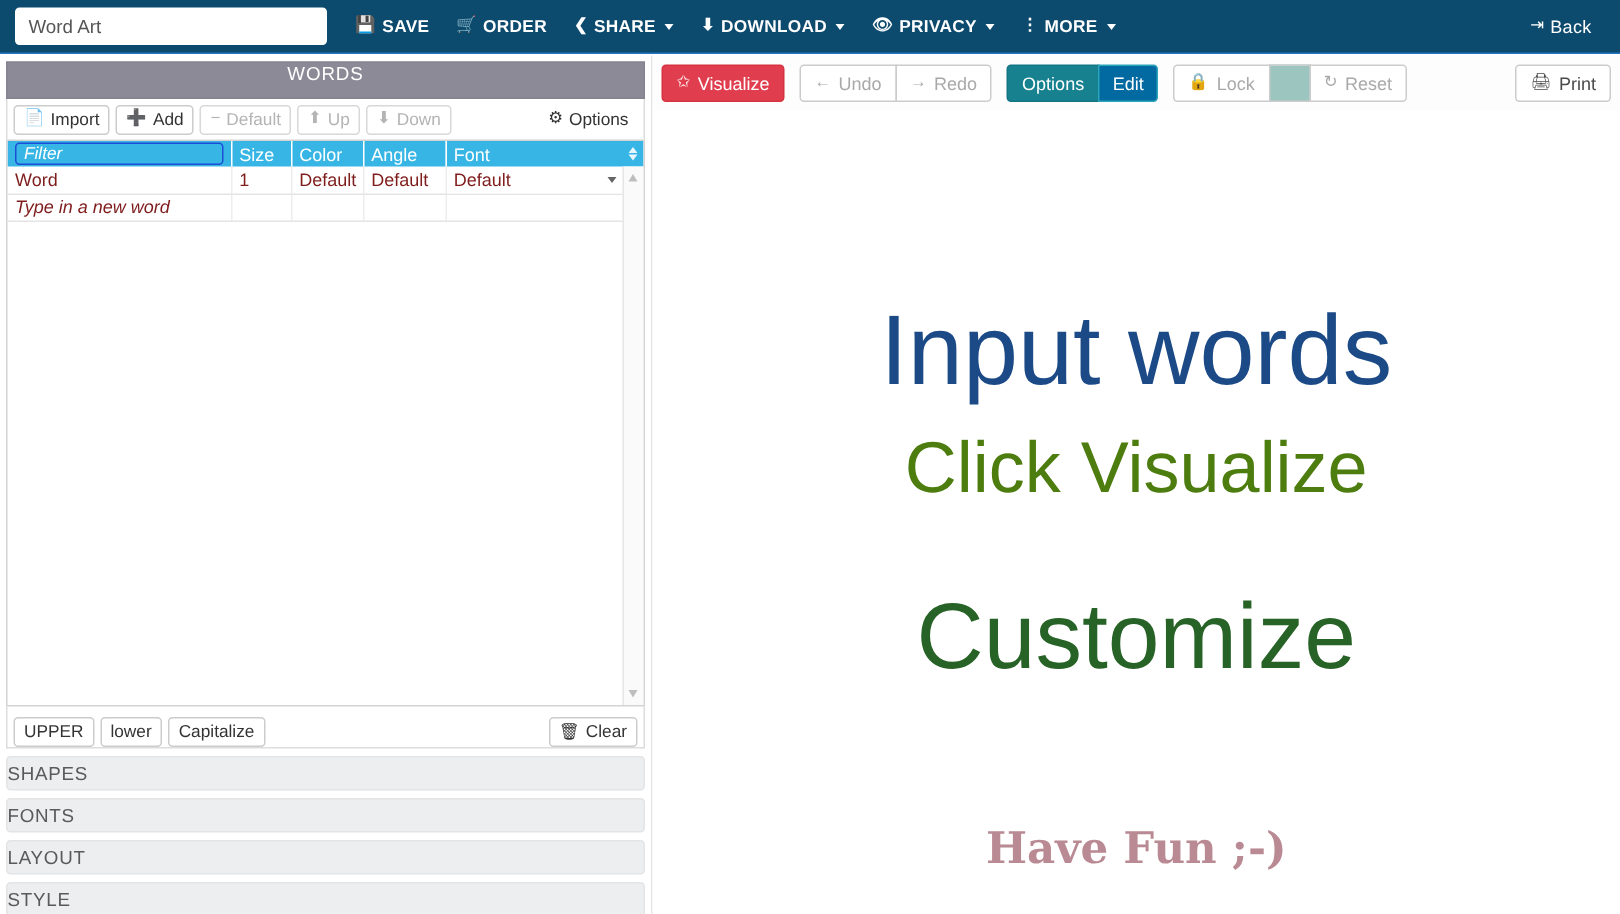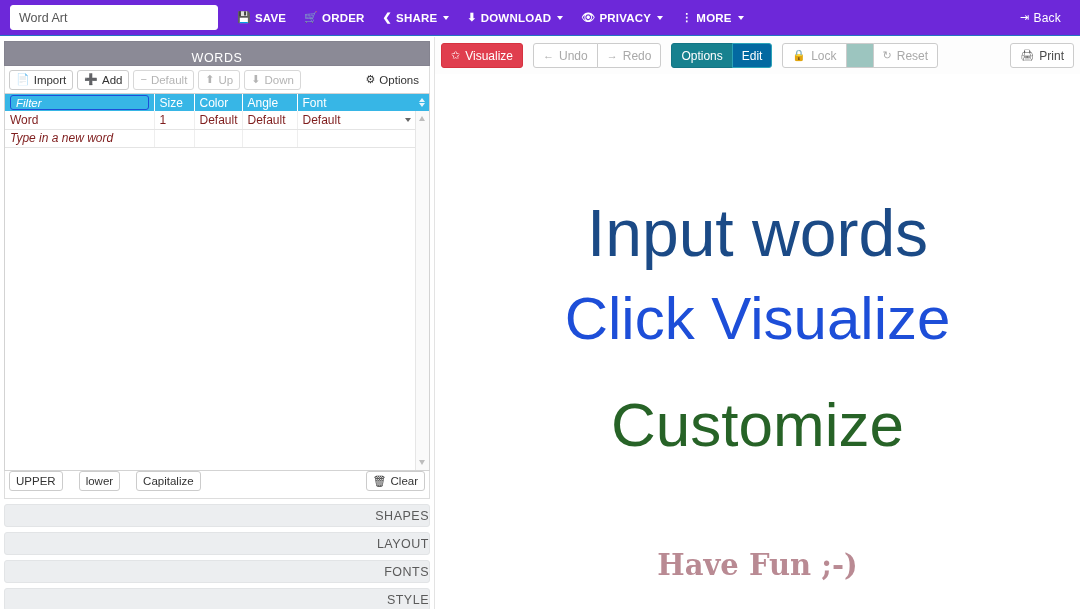--- a/index.html
+++ b/index.html
@@ -9,21 +9,21 @@
     overflow: hidden;
     background: #ffffff;
     font-family: "Liberation Sans", sans-serif;
     -webkit-font-smoothing: antialiased;
   }
 
   
   #topbar {
     position: absolute; top: 0; left: 0;
     width: 1080px; height: 36px;
-    background: #6d28d9;
+    background: #0c4a6e;
     display: flex; align-items: center;
     padding: 16px 10px;
     border-bottom: 1px solid #2475c3;
   }
   #title-input {
     width: 208px; height: 25px;
     border: 1px solid #ffffff; border-radius: 3px;
     background: #ffffff; color: #555;
     font-size: 12.5px; font-family: "Liberation Sans", sans-serif;
     padding: 0 8px; outline: none;
@@ -45,21 +45,21 @@
   #nav-right { margin-left: auto; display: flex; align-items: center; }
 
   
   #leftpanel {
     position: absolute; left: 4px; top: 41px;
     width: 426px; height: 568px;
   }
   #words-header {
     height: 25px; background: #8b8a96; color: #ffffff;
     font-size: 12.5px; letter-spacing: .6px;
-    display: flex; align-items: flex-end; justify-content: center;
+    display: flex; align-items: flex-start; justify-content: center;
     border: 1px solid #84838f;
   }
   #words-toolbar {
     height: 27px; display: flex; align-items: center;
     padding: 0 4px; gap: 4px;
     border-left: 1px solid #ddd; border-right: 1px solid #ddd;
     background: #fff;
   }
   .tbtn {
     display: inline-flex; align-items: center; gap: 4px;
@@ -135,33 +135,33 @@
   }
   #vscroll .arr-top, #vscroll .arr-bot {
     position: absolute; left: 50%; margin-left: -3.5px;
     width: 0; height: 0;
   }
   #vscroll .arr-top { top: 5px; border-left: 3.5px solid transparent; border-right: 3.5px solid transparent; border-bottom: 5px solid #bdbdbd; }
   #vscroll .arr-bot { bottom: 5px; border-left: 3.5px solid transparent; border-right: 3.5px solid transparent; border-top: 5px solid #bdbdbd; }
 
   
   #case-bar {
-    height: 28px; display: flex; align-items: flex-start;
-    gap: 16px; padding: 0 4px;
+    height: 28px; display: flex; align-items: flex-end;
+    gap: 4px; padding: 0 4px;
     border-left: 1px solid #ddd; border-right: 1px solid #ddd;
     border-bottom: 1px solid #ddd;
     background: #fff;
   }
 
   
   .section-bar {
     height: 23px; margin-top: 5px;
     background: #eceef0; border: 1px solid #e2e4e6; border-radius: 3px;
     color: #5a5a5a; font-size: 12.5px; letter-spacing: .5px;
-    display: flex; align-items: center; justify-content: flex-end;
+    display: flex; align-items: center; justify-content: flex-start;
     cursor: pointer;
   }
 
   
   #rightpanel {
     position: absolute; left: 434px; top: 37px;
     width: 646px; height: 572px;
     background: #ffffff;
     border-left: 1px solid #e3e3e3;
   }
@@ -198,21 +198,21 @@
   
   #canvas {
     position: relative; height: 534px;
     background: #ffffff; overflow: hidden;
   }
   .wordline {
     position: absolute; width: 100%; text-align: center;
     white-space: nowrap; line-height: 1;
   }
   #w-input   { top: 110px; font-size: 66px; color: #1b4a86; font-weight: normal; margin-top: 16px; }
-  #w-click   { top: 215px; font-size: 60px; color: #1d4ed8; font-weight: normal; }
+  #w-click   { top: 215px; font-size: 48px; color: #4d7c0f; font-weight: normal; }
   #w-custom  { top: 320px; font-size: 62px; color: #276327; font-weight: normal; }
   #w-fun {
     top: 477px; font-size: 29px; color: #b98a93;
     font-family: "DejaVu Serif", serif; font-weight: bold;
   }
 
   
   .ic { display: inline-block; line-height: 1; font-size: 11px; }
 </style>
 </head>
@@ -351,24 +351,24 @@
     <div class="tbtn right">
       <span class="ic">🗑</span>
       <span>Clear</span>
     </div>
   </div>
 
   <div class="section-bar">
     <span>SHAPES</span>
   </div>
   <div class="section-bar">
+    <span>FONTS</span>
+  </div>
+  <div class="section-bar">
     <span>LAYOUT</span>
-  </div>
-  <div class="section-bar">
-    <span>FONTS</span>
   </div>
   <div class="section-bar">
     <span>STYLE</span>
   </div>
 </div>
 
 <div id="rightpanel">
 
   <div id="right-toolbar">
     <div class="rbtn" id="btn-visualize">

